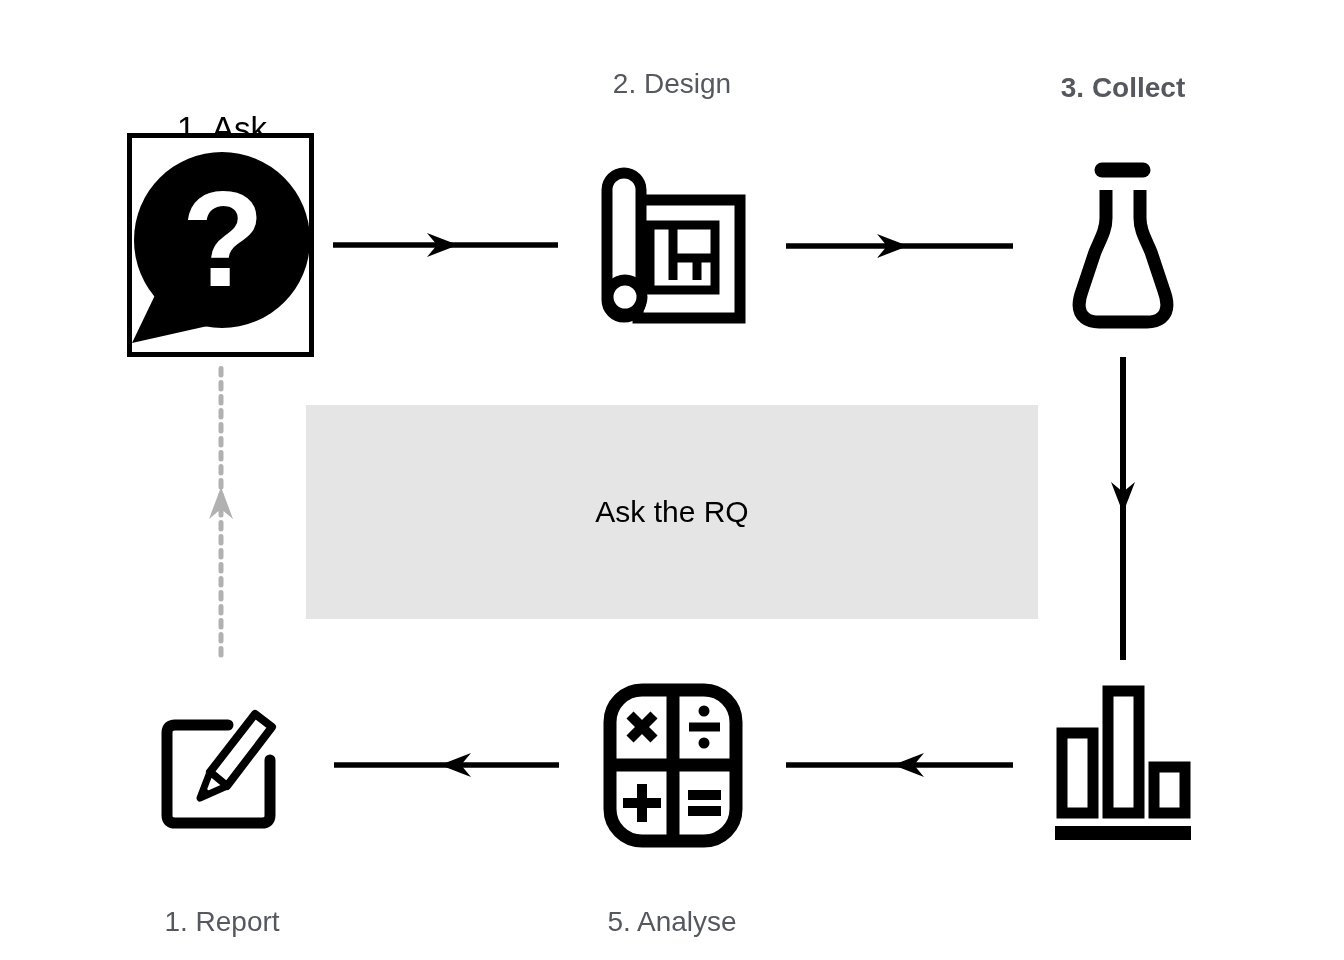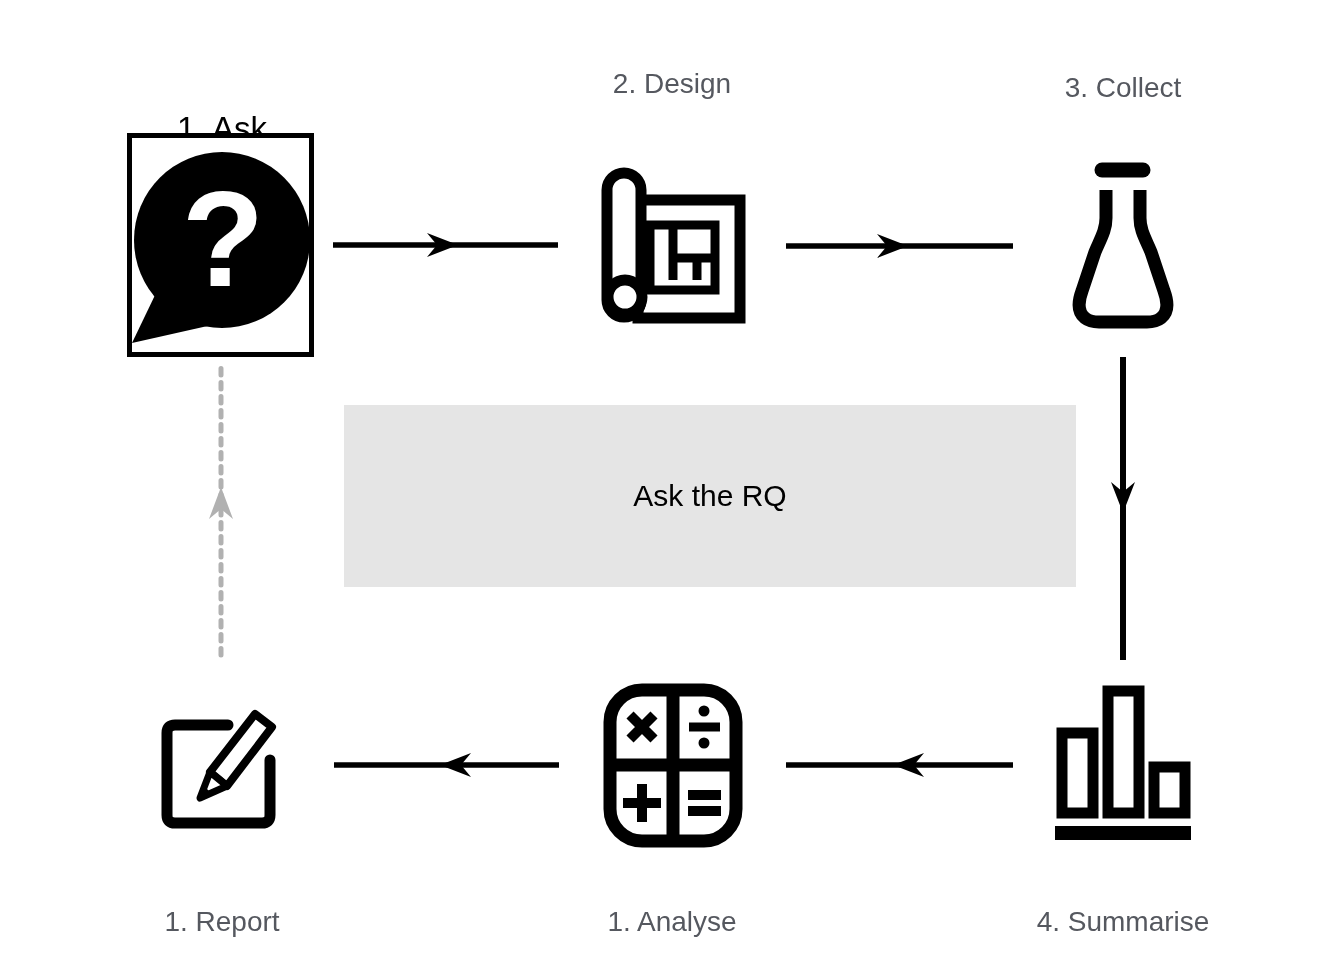--- a/index.html
+++ b/index.html
@@ -23,47 +23,45 @@
     font-size: 33px;
     color: #000000;
     margin-top: 44px;
   }
   .icon { position: absolute; }
   .rq-box {
     position: absolute;
     left: 306px;
     top: 405px;
     width: 732px;
-    height: 182px;
+    height: 214px;
     background: #e5e5e5;
     display: flex;
     align-items: center;
     justify-content: center;
-    margin-left: 38px;
   }
   .rq-box span {
     font-size: 30px;
     color: #000000;
   }
   svg.arrows {
     position: absolute;
     left: 0; top: 0;
     width: 1344px; height: 960px;
   }
 </style>
 </head>
 <body>
 
 <div class="stage">
 
   <div class="step-label primary" style="left:222px; top:66px;">1. Ask</div>
   <div class="step-label" style="left:672px; top:68px;">2. Design</div>
-  <div class="step-label" style="left:1123px; top:72px;">3. Collect</div>
-  <div class="step-label" style="left:1123px; top:906px;">4. Summarise</div>
-  <div class="step-label" style="left:672px; top:906px;">1. Analyse</div>
+  <div class="step-label" style="left:1123px; top:72px;font-weight:bold;">3. Collect</div>
+  <div class="step-label" style="left:672px; top:906px;">5. Analyse</div>
   <div class="step-label" style="left:222px; top:906px;">1. Report</div>
 
   <svg class="icon" style="left:127px; top:133px;" width="187" height="224" viewBox="0 0 187 224">
     <rect x="2.5" y="2.5" width="182" height="219" fill="#ffffff" stroke="#000000" stroke-width="5"></rect>
     <circle cx="95" cy="107" r="88" fill="#000000"></circle>
     <polygon points="30,158 5,210 85,192" fill="#000000"></polygon>
     <text x="96" y="153" text-anchor="middle" fill="#ffffff" font-family="Liberation Sans, sans-serif" font-size="135" font-weight="bold">?</text>
   </svg>
 
   <svg class="icon" style="left:600px; top:166px;" width="146" height="158" viewBox="0 0 146 158">

